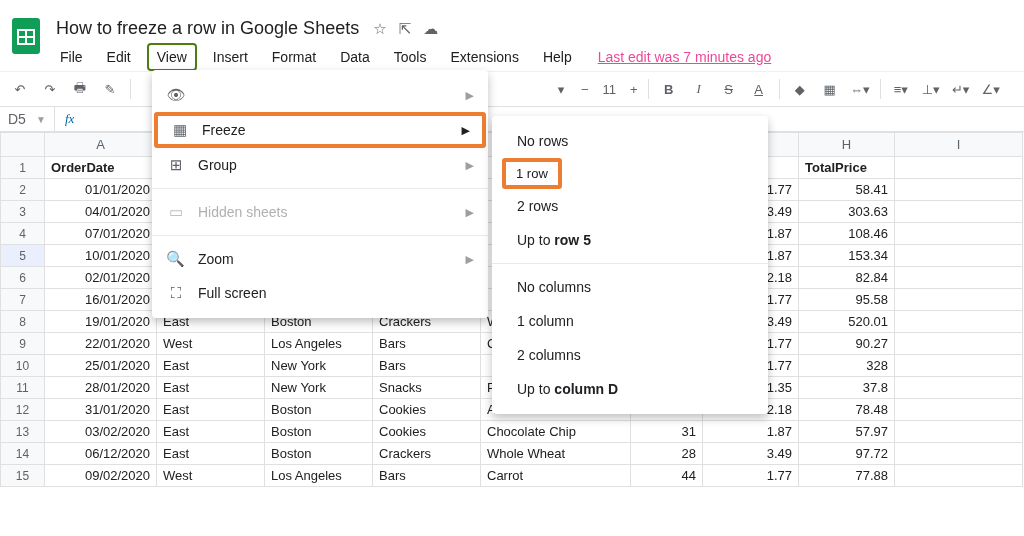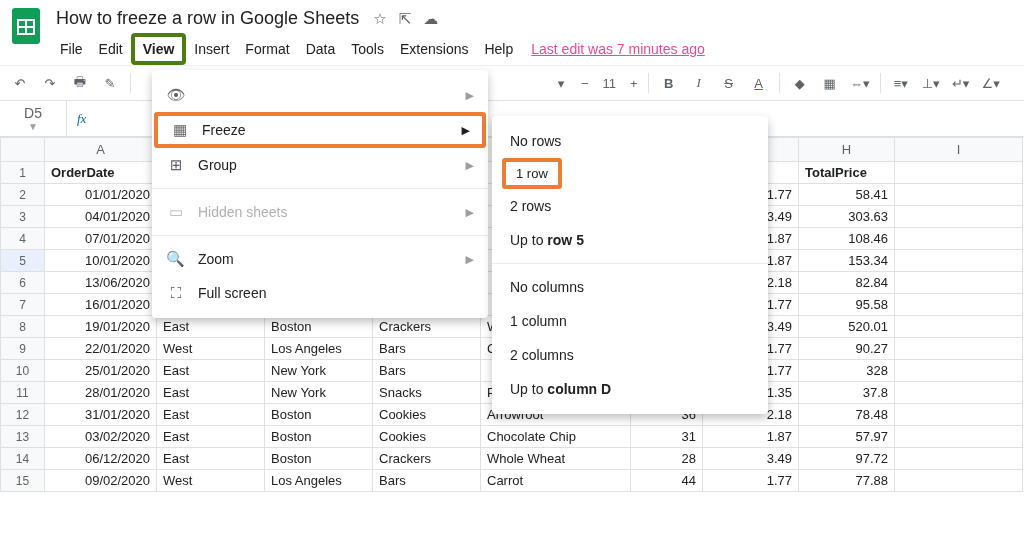--- a/index.html
+++ b/index.html
@@ -1,33 +1,33 @@
 <!DOCTYPE html>
 <html><head>
 <meta charset="utf-8">
 <style>
 * { box-sizing: border-box; margin: 0; padding: 0; }
 body { font-family: Arial, "Helvetica Neue", sans-serif; font-size: 13px; color: #202124; background: #fff; width: 1024px; height: 536px; overflow: hidden; }
-.header { display: flex; align-items: flex-start; padding: 6px 10px 0 10px; }
+.header { display: flex; align-items: flex-start; padding: 16px 10px 0 10px; }
 .sheets-logo { width: 32px; height: 40px; margin-right: 10px; position: relative; }
 .sheets-logo svg { width: 32px; height: 40px; }
 .title-row { display: flex; align-items: center; gap: 10px; }
 .doc-title { font-size: 18px; font-weight: 400; color: #202124; padding: 2px 4px; }
 .title-icons { color: #5f6368; display: flex; gap: 12px; font-size: 15px; }
-.menubar { display: flex; gap: 0; margin-top: 2px; align-items: center; }
+.menubar { display: flex; gap: 8px; margin-top: 2px; align-items: center; }
 .menubar .mi { padding: 4px 8px; font-size: 14px; color: #202124; border-radius: 4px; }
 .menubar .edit-info { margin-left: 10px; color: #ec4899; text-decoration: underline; font-size: 14px; }
-.highlight-box-view { border: 4px solid #4d7c0f; border-radius: 3px; padding: 0px 3px; font-weight: bold; }
+.highlight-box-view { border: 2px solid #4d7c0f; border-radius: 3px; padding: 0px 3px; }
 .toolbar { display: flex; align-items: center; gap: 10px; padding: 6px 10px; border-bottom: 1px solid #e0e0e0; border-top: 1px solid #f0f0f0; color: #5f6368; font-size: 13px; }
 .toolbar .sep { width: 1px; height: 20px; background: #e0e0e0; }
 .toolbar .tb { width: 20px; text-align: center; }
 .toolbar-font-size { display: flex; align-items: center; gap: 6px; }
 .toolbar-font-size .val { padding: 0 8px; }
 .name-box-row { display: flex; align-items: center; border-bottom: 1px solid #e0e0e0; }
-.name-box { width: 67px; padding: 4px 8px; font-size: 14px; color: #5f6368; border-right: 1px solid #e0e0e0; display: flex; align-items: center; justify-content: space-between; flex-direction: column; }
+.name-box { width: 55px; padding: 4px 8px; font-size: 14px; color: #5f6368; border-right: 1px solid #e0e0e0; display: flex; align-items: center; justify-content: space-between; }
 .fx { padding: 4px 10px; color: #0369a1; font-style: italic; font-family: serif; }
 .grid { position: relative; }
 table { border-collapse: collapse; table-layout: fixed; }
 th, td { border: 1px solid #e0e0e0; white-space: nowrap; overflow: hidden; font-size: 13px; }
 th { background: #f8f9fa; color: #5f6368; font-weight: 400; text-align: center; padding: 3px 0; }
 th.rowhdr { width: 44px; font-size: 12px; }
 th.colhdr { padding: 4px 0; }
 td { padding: 3px 6px; height: 22px; }
 td.left { text-align: left; }
 td.right { text-align: right; }
@@ -37,21 +37,21 @@
 .view-menu { position: absolute; left: 152px; top: 70px; width: 336px; background: #fff; box-shadow: 0 4px 10px rgba(0,0,0,0.25); border-radius: 4px; padding: 8px 0; z-index: 100; }
 .vm-item { display: flex; align-items: center; padding: 8px 14px; gap: 12px; font-size: 14px; color: #202124; position: relative; }
 .vm-item.disabled { color: #b0b0b0; }
 .vm-item .icon { width: 20px; text-align: center; color: #5f6368; font-size: 15px; }
 .vm-item.disabled .icon { color: #c0c0c0; }
 .vm-item .arrow { margin-left: auto; color: #9e9e9e; font-size: 11px; }
 .vm-item .label { flex: 1; }
 .vm-sep { height: 1px; background: #e8eaed; margin: 6px 0; }
 .highlight-freeze { border: 4px solid #ed7d31; margin: 0 2px; border-radius: 3px; }
 .freeze-submenu { position: absolute; left: 492px; top: 116px; width: 276px; background: #fff; box-shadow: 0 4px 10px rgba(0,0,0,0.25); border-radius: 4px; padding: 8px 0; z-index: 101; }
-.fs-item { padding: 9px 18px; font-size: 14px; }
+.fs-item { padding: 9px 25px; font-size: 14px; }
 .highlight-1row { border: 4px solid #ed7d31; display: inline-block; border-radius: 3px; padding: 4px 10px; margin-left: 10px; }
 .col-corner { width: 44px; }
 </style>
 </head>
 <body>
 
 <div class="header">
   <div class="sheets-logo">
     <svg viewBox="0 0 32 40">
         <rect x="2" y="2" width="28" height="36" rx="3" fill="#0f9d58"></rect>
@@ -205,21 +205,21 @@
           <td class="left"></td>
           <td class="left sel"></td>
           <td class="left"></td>
           <td class="right"></td>
           <td class="right">1.87</td>
           <td class="right">153.34</td>
           <td class="left"></td>
         </tr>
         <tr>
           <th class="rowhdr">6</th>
-          <td class="right">13/06/2020</td>
+          <td class="right">02/01/2020</td>
           <td class="left"></td>
           <td class="left"></td>
           <td class="left"></td>
           <td class="left"></td>
           <td class="right"></td>
           <td class="right">2.18</td>
           <td class="right">82.84</td>
           <td class="left"></td>
         </tr>
         <tr>

